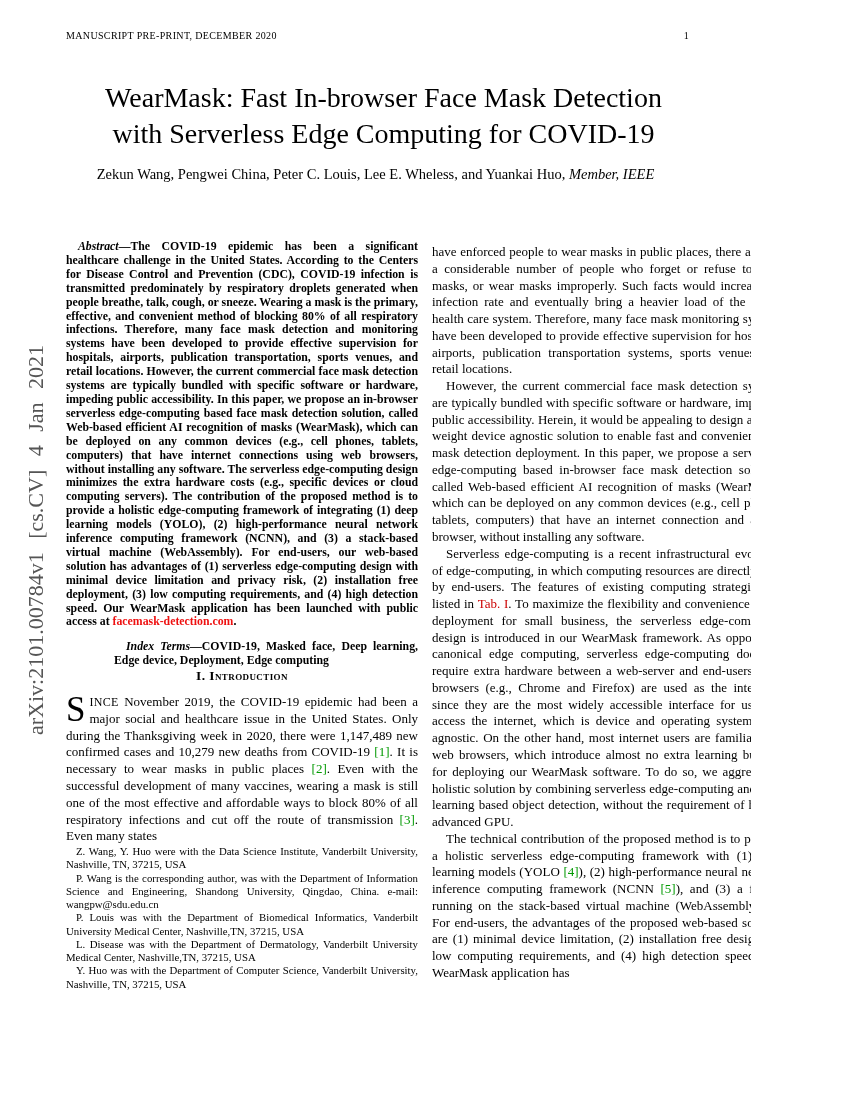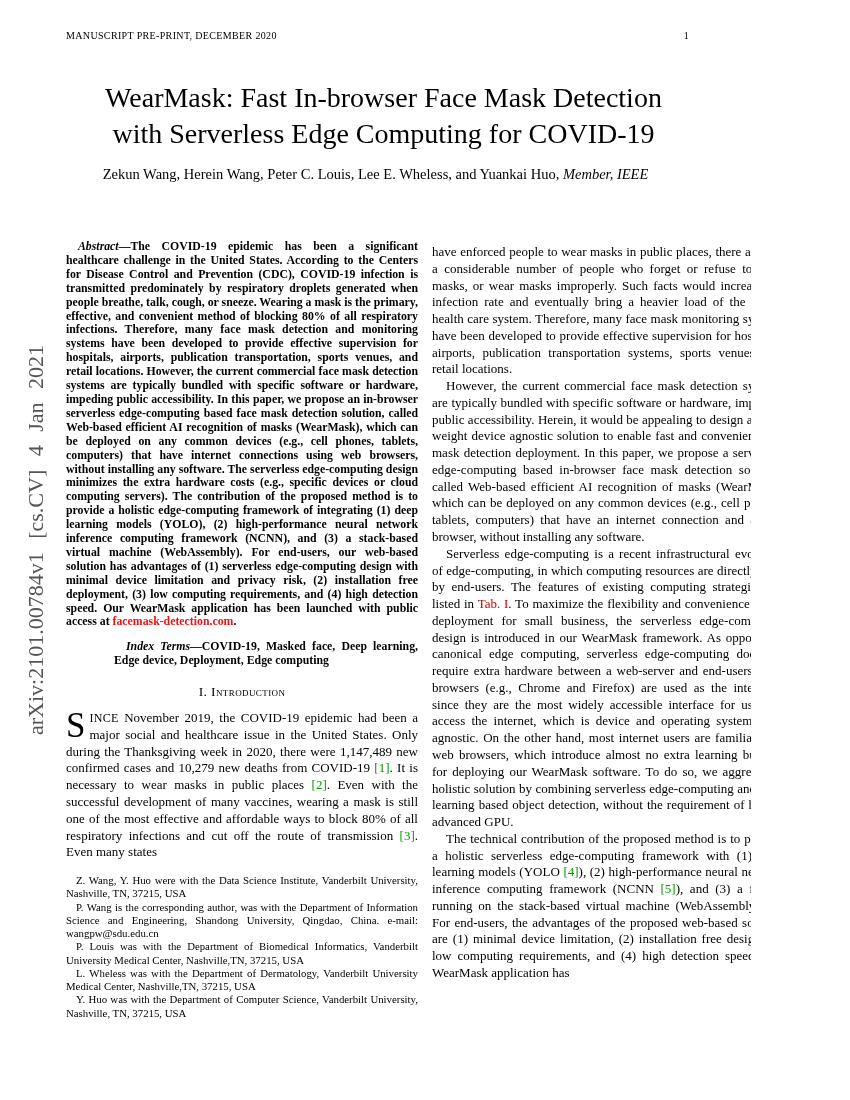--- a/index.html
+++ b/index.html
@@ -49,76 +49,76 @@
     text-align:justify; text-indent:12px;
   }
   .index-terms { margin-top:11px;margin-left:48px; }
   .ab-label { font-style:italic; }
 
   .url-link { color:var(--url-red,#e11); text-decoration:none; cursor:pointer; }
   .cite { color:var(--citation-green,#090); text-decoration:none; cursor:pointer; }
   .tabref { color:var(--ref-red,#c00); text-decoration:none; cursor:pointer; }
 
   .section-heading {
-    margin-top:16px; margin-bottom:10px;
-    font-size:13.5px; font-weight:normal;
+    margin-bottom:10px;
+    font-size:13.5px; font-weight:bold;
     font-variant:small-caps; letter-spacing:0.4px;
     text-align:center;
   }
 
   .body-par {
     font-size:13px; line-height:1.29; text-align:justify;
     text-indent:14px; 
   }
   .body-par.first, .body-par.cont { text-indent:0; margin-top:4px; }
 
   .dropcap {
     float:left; font-size:35px; line-height:27px;
     padding:2px 4px 0 0;
   }
   .lead-caps { font-size:12px; letter-spacing:0.3px; }
 
-  .footnotes { margin-top:13px; font-size:10.8px; line-height:1.23; }
+  .footnotes { font-size:10.8px; line-height:1.23; }
   .footnotes p { text-indent:10px; text-align:justify; }
 </style>
 </head>
 <body>
 
 <div class="sheet">
 
   <div class="running-header">
     <span>MANUSCRIPT PRE-PRINT, DECEMBER 2020</span>
     <span>1</span>
   </div>
 
   <div class="arxiv-stamp">arXiv:2101.00784v1 [cs.CV] 4 Jan 2021</div>
 
   <h1 class="title">
       <span class="tline">WearMask: Fast In-browser Face Mask Detection</span>
       <span class="tline">with Serverless Edge Computing for COVID-19</span>
     </h1>
 
-  <div class="authors"><span>Zekun Wang, Herein Wang, Peter C. Louis, Lee E. Wheless, and Yuankai Huo, </span><em>Member, IEEE</em></div>
+  <div class="authors"><span>Zekun Wang, Pengwei China, Peter C. Louis, Lee E. Wheless, and Yuankai Huo, </span><em>Member, IEEE</em></div>
 
   <div class="columns">
 
     <div class="col">
       <p class="abstract"><span class="ab-label">Abstract</span><span>—The COVID-19 epidemic has been a significant healthcare challenge in the United States. According to the Centers for Disease Control and Prevention (CDC), COVID-19 infection is transmitted predominately by respiratory droplets generated when people breathe, talk, cough, or sneeze. Wearing a mask is the primary, effective, and convenient method of blocking 80% of all respiratory infections. Therefore, many face mask detection and monitoring systems have been developed to provide effective supervision for hospitals, airports, publication transportation, sports venues, and retail locations. However, the current commercial face mask detection systems are typically bundled with specific software or hardware, impeding public accessibility. In this paper, we propose an in-browser serverless edge-computing based face mask detection solution, called Web-based efficient AI recognition of masks (WearMask), which can be deployed on any common devices (e.g., cell phones, tablets, computers) that have internet connections using web browsers, without installing any software. The serverless edge-computing design minimizes the extra hardware costs (e.g., specific devices or cloud computing servers). The contribution of the proposed method is to provide a holistic edge-computing framework of integrating (1) deep learning models (YOLO), (2) high-performance neural network inference computing framework (NCNN), and (3) a stack-based virtual machine (WebAssembly). For end-users, our web-based solution has advantages of (1) serverless edge-computing design with minimal device limitation and privacy risk, (2) installation free deployment, (3) low computing requirements, and (4) high detection speed. Our WearMask application has been launched with public access at </span><a class="url-link">facemask-detection.com</a><span>.</span></p>
 
       <p class="index-terms"><span class="ab-label">Index Terms</span><span>—COVID-19, Masked face, Deep learning, Edge device, Deployment, Edge computing</span></p>
 
       <h2 class="section-heading">I. Introduction</h2>
 
       <p class="body-par first"><span class="dropcap">S</span><span class="lead-caps">INCE</span><span> November 2019, the COVID-19 epidemic had been a major social and healthcare issue in the United States. Only during the Thanksgiving week in 2020, there were 1,147,489 new confirmed cases and 10,279 new deaths from COVID-19 </span><a class="cite">[1]</a><span>. It is necessary to wear masks in public places </span><a class="cite">[2]</a><span>. Even with the successful development of many vaccines, wearing a mask is still one of the most effective and affordable ways to block 80% of all respiratory infections and cut off the route of transmission </span><a class="cite">[3]</a><span>. Even many states</span></p>
 
       <div class="footnotes">
         <p>Z. Wang, Y. Huo were with the Data Science Institute, Vanderbilt University, Nashville, TN, 37215, USA</p>
         <p>P. Wang is the corresponding author, was with the Department of Information Science and Engineering, Shandong University, Qingdao, China. e-mail: wangpw@sdu.edu.cn</p>
         <p>P. Louis was with the Department of Biomedical Informatics, Vanderbilt University Medical Center, Nashville,TN, 37215, USA</p>
-        <p>L. Wheless was with the Department of Dermatology, Vanderbilt University Medical Center, Nashville,TN, 37215, USA</p>
+        <p>L. Disease was with the Department of Dermatology, Vanderbilt University Medical Center, Nashville,TN, 37215, USA</p>
         <p>Y. Huo was with the Department of Computer Science, Vanderbilt University, Nashville, TN, 37215, USA</p>
       </div>
     </div>
 
     <div class="col">
       <p class="body-par cont">have enforced people to wear masks in public places, there are still a considerable number of people who forget or refuse to wear masks, or wear masks improperly. Such facts would increase the infection rate and eventually bring a heavier load of the public health care system. Therefore, many face mask monitoring systems have been developed to provide effective supervision for hospitals, airports, publication transportation systems, sports venues, and retail locations.</p>
 
       <p class="body-par">However, the current commercial face mask detection systems are typically bundled with specific software or hardware, impeding public accessibility. Herein, it would be appealing to design a light-weight device agnostic solution to enable fast and convenient face mask detection deployment. In this paper, we propose a serverless edge-computing based in-browser face mask detection solution, called Web-based efficient AI recognition of masks (WearMask), which can be deployed on any common devices (e.g., cell phones, tablets, computers) that have an internet connection and a web browser, without installing any software.</p>
 
       <p class="body-par"><span>Serverless edge-computing is a recent infrastructural evolution of edge-computing, in which computing resources are directly used by end-users. The features of existing computing strategies are listed in </span><a class="tabref">Tab. I</a><span>. To maximize the flexibility and convenience of the deployment for small business, the serverless edge-computing design is introduced in our WearMask framework. As opposed to canonical edge computing, serverless edge-computing does not require extra hardware between a web-server and end-users. Web browsers (e.g., Chrome and Firefox) are used as the interfaces since they are the most widely accessible interface for users to access the internet, which is device and operating system (OS) agnostic. On the other hand, most internet users are familiar with web browsers, which introduce almost no extra learning burdens for deploying our WearMask software. To do so, we aggregate a holistic solution by combining serverless edge-computing and deep learning based object detection, without the requirement of having advanced GPU.</span></p>

